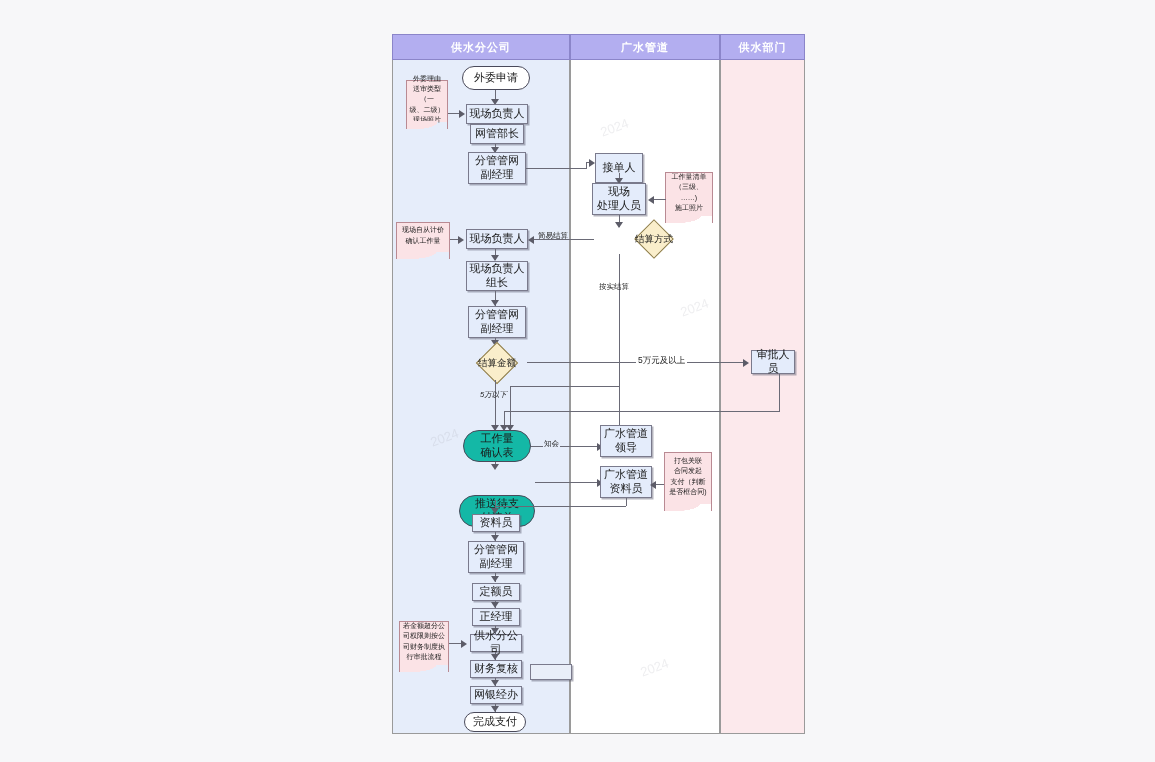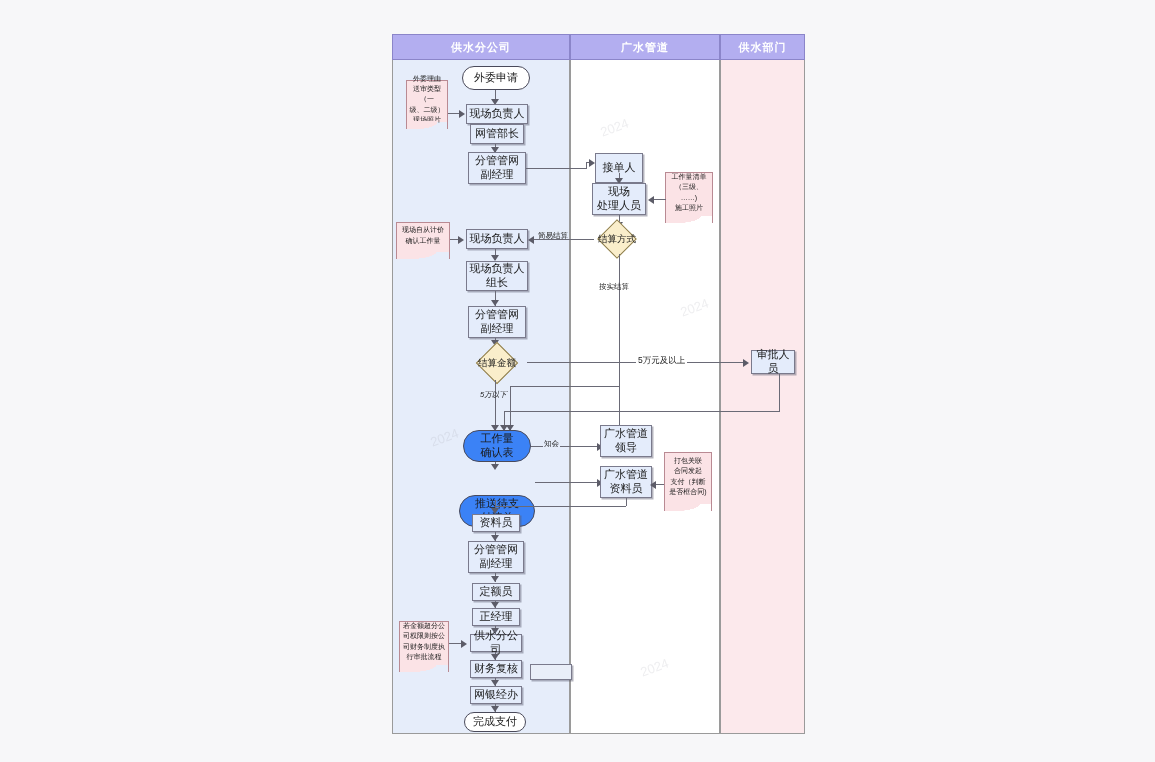--- a/index.html
+++ b/index.html
@@ -32,21 +32,21 @@
     position:absolute;box-sizing:border-box;
     display:flex;align-items:center;justify-content:center;
     text-align:center;
     font-size:11px;color:#1a1a1a;
     line-height:1.25;
     background:#e4ecfb;
     border:1.6px solid #7a7a8c;
     box-shadow:1.5px 1.5px 0 rgba(90,90,110,.45);
   }
   .node.term{border-radius:999px;background:#ffffff;border:1.6px solid #4a4a5a;box-shadow:none;}
-  .node.round{border-radius:16px;background:#3b82f6;border:1.6px solid #4a4a5a;box-shadow:none;}
+  .node.round{border-radius:16px;background:#14b8a6;border:1.6px solid #4a4a5a;box-shadow:none;}
   .node.plain{background:#e4ecfb;}
   .node.empty{background:#e9eef8;}
 
   
   .diamond{position:absolute;}
   .diamond .dshape{
     position:absolute;inset:0;
     background:#faeecb;border:1.4px solid #8a7a4a;
     transform:rotate(45deg);
     box-sizing:border-box;
@@ -166,21 +166,21 @@
 （三级、
 ……)
 施工照片</span>
   </div>
   <div class="ln lnh" style="left:654px;top:199px;width:12px;"></div>
   <div class="arw arw-l" style="left:648px;top:196px;"></div>
 
   <div class="ln lnv" style="left:619px;top:215px;height:12px;"></div>
   <div class="arw arw-d" style="left:615px;top:222px;"></div>
 
-  <div class="diamond" style="left:592px;top:224px;width:50px;height:30px;font-family:Liberation Serif, serif;">
+  <div class="diamond" style="left:629px;top:224px;width:50px;height:30px;font-family:Liberation Serif, serif;">
     <div class="dshape" style="width:28px;height:28px;left:11px;top:1px;"></div>
     <div class="dtext">结算方式</div>
   </div>
 
   <div class="ln lnh" style="left:534px;top:239px;width:60px;"></div>
   <div class="arw arw-l" style="left:528px;top:236px;"></div>
   <div class="elabel" style="left:538px;top:231px;font-size:7.5px;">简易结算</div>
 
   <div class="ln lnv" style="left:619px;top:254px;height:176px;"></div>
   <div class="elabel" style="left:599px;top:282px;font-size:7.5px;">按实结算</div>

